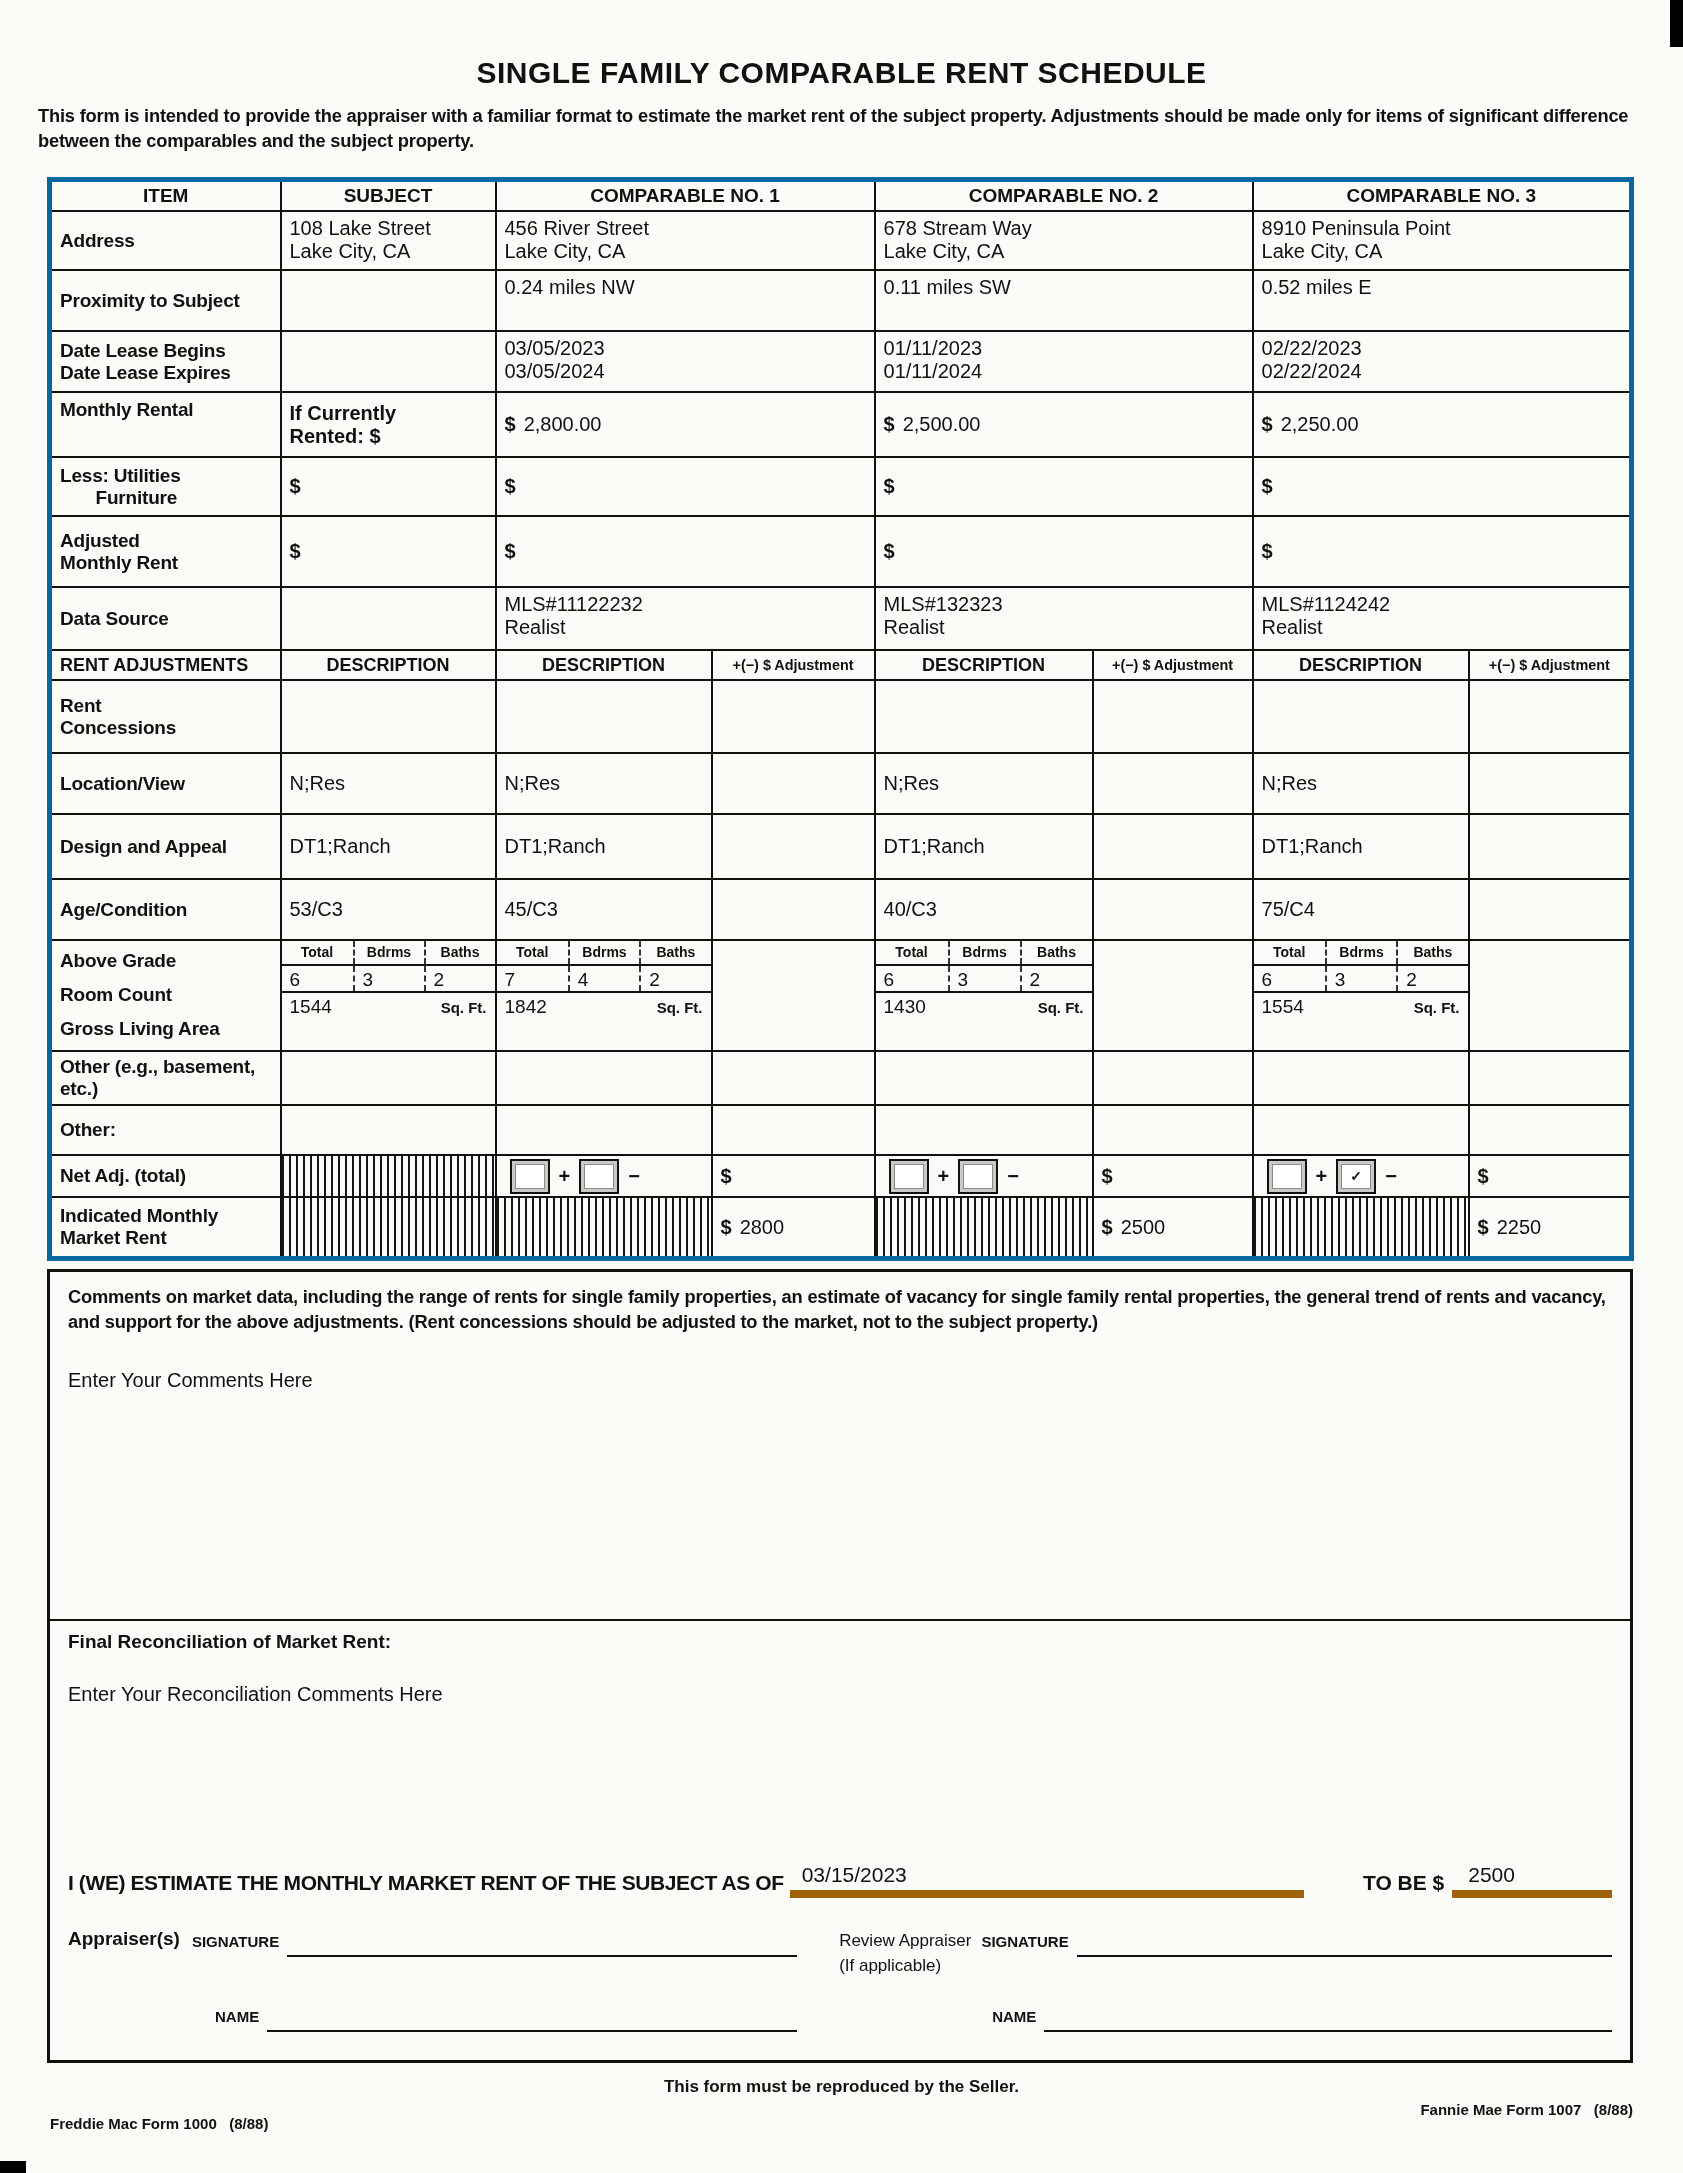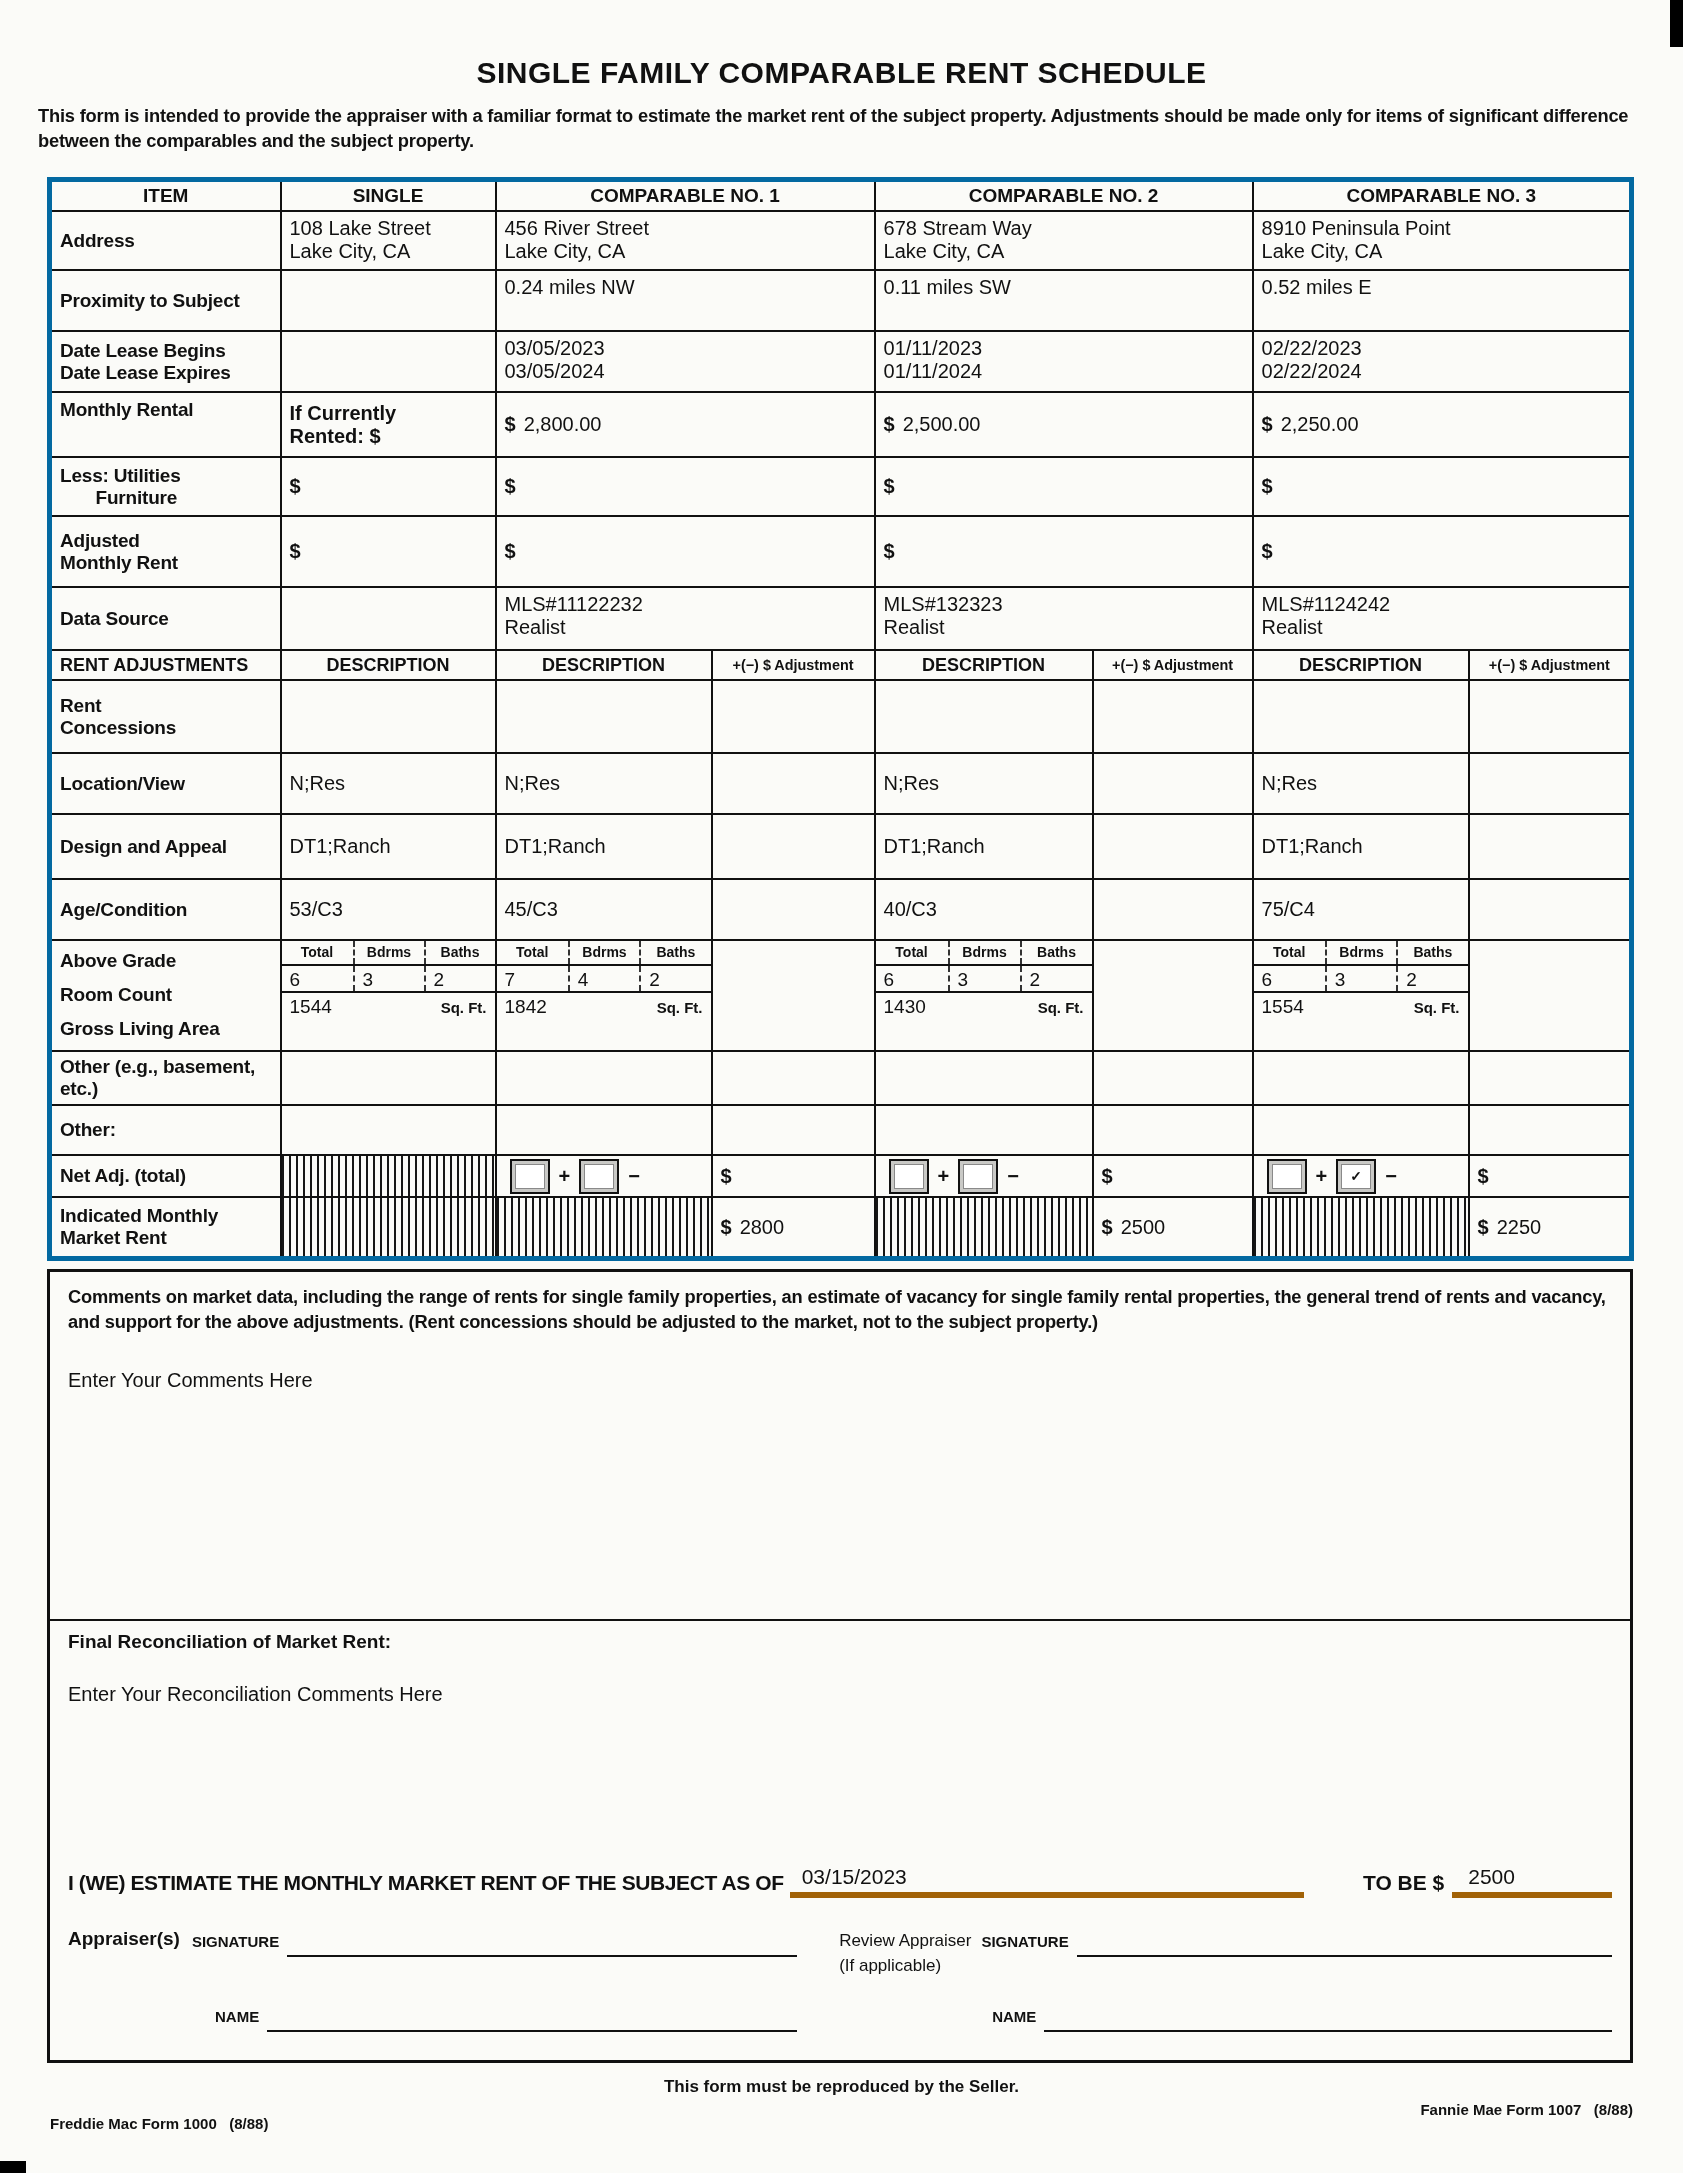--- a/index.html
+++ b/index.html
@@ -45,21 +45,21 @@
 
   .bigbox{border:3px solid #111;width:1580px;margin:8px 0 0 9px;height:788px;display:flex;flex-direction:column;}
   .sect{padding:0 18px;}
   .comments-sect{padding-top:12px;height:335px;}
   .comments-head{font-size:18.3px;font-weight:bold;letter-spacing:-0.2px;line-height:1.4;}
   .fill-value{font-size:20px;margin-top:34px;}
   .recon-sect{border-top:2px solid #111;padding-top:10px;height:210px;}
   .recon-label{font-size:19px;font-weight:bold;}
   .estimate-sect{display:flex;align-items:flex-end;margin-top:6px;height:51px;}
   .est-text{font-size:21px;font-weight:bold;letter-spacing:-0.4px;white-space:nowrap;padding-bottom:3px;}
-  .u-line{border-bottom:6px solid #a16207;}
+  .u-line{border-bottom:8px solid #a16207;}
   .est-date{width:580px;font-size:21px;padding:0 0 3px 12px;margin-left:6px;}
   .est-tobe{font-size:21px;font-weight:bold;margin-left:59px;white-space:nowrap;padding-bottom:3px;}
   .est-amt{width:166px;font-size:21px;padding:0 0 3px 16px;margin-left:8px;}
   .sig-grid{display:grid;grid-template-columns:1fr 1.06fr;column-gap:42px;margin-top:30px;}
   .sig-line{display:flex;align-items:flex-start;}
   .sig-main{font-size:19px;font-weight:bold;white-space:nowrap;margin-right:12px;}
   .sig-sub{font-size:15px;font-weight:bold;white-space:nowrap;margin-right:8px;padding-top:5px;}
   .review-block{font-size:17px;font-weight:normal;line-height:1.5;margin-right:10px;white-space:nowrap;}
   .line{flex:1;border-bottom:2px solid #111;height:27px;}
   .name-row{margin-top:46px;}
@@ -90,21 +90,21 @@
         <col style="width:163px">
       <col style="width:218px">
         <col style="width:160px">
       <col style="width:216px">
         <col style="width:163px">
     </colgroup>
 
     <tbody>
         <tr style="height:30px">
       <th class="h">ITEM</th>
-      <th class="h">SINGLE</th>
+      <th class="h">SUBJECT</th>
       <th class="h" colspan="2">COMPARABLE NO. 1</th>
       <th class="h" colspan="2">COMPARABLE NO. 2</th>
       <th class="h" colspan="2">COMPARABLE NO. 3</th>
     </tr>
 
     <tr style="height:59px">
       <td class="lbl">Address</td>
       <td class="val ml top">108 Lake Street
 Lake City, CA</td>
       <td class="val ml top" colspan="2">456 River Street

